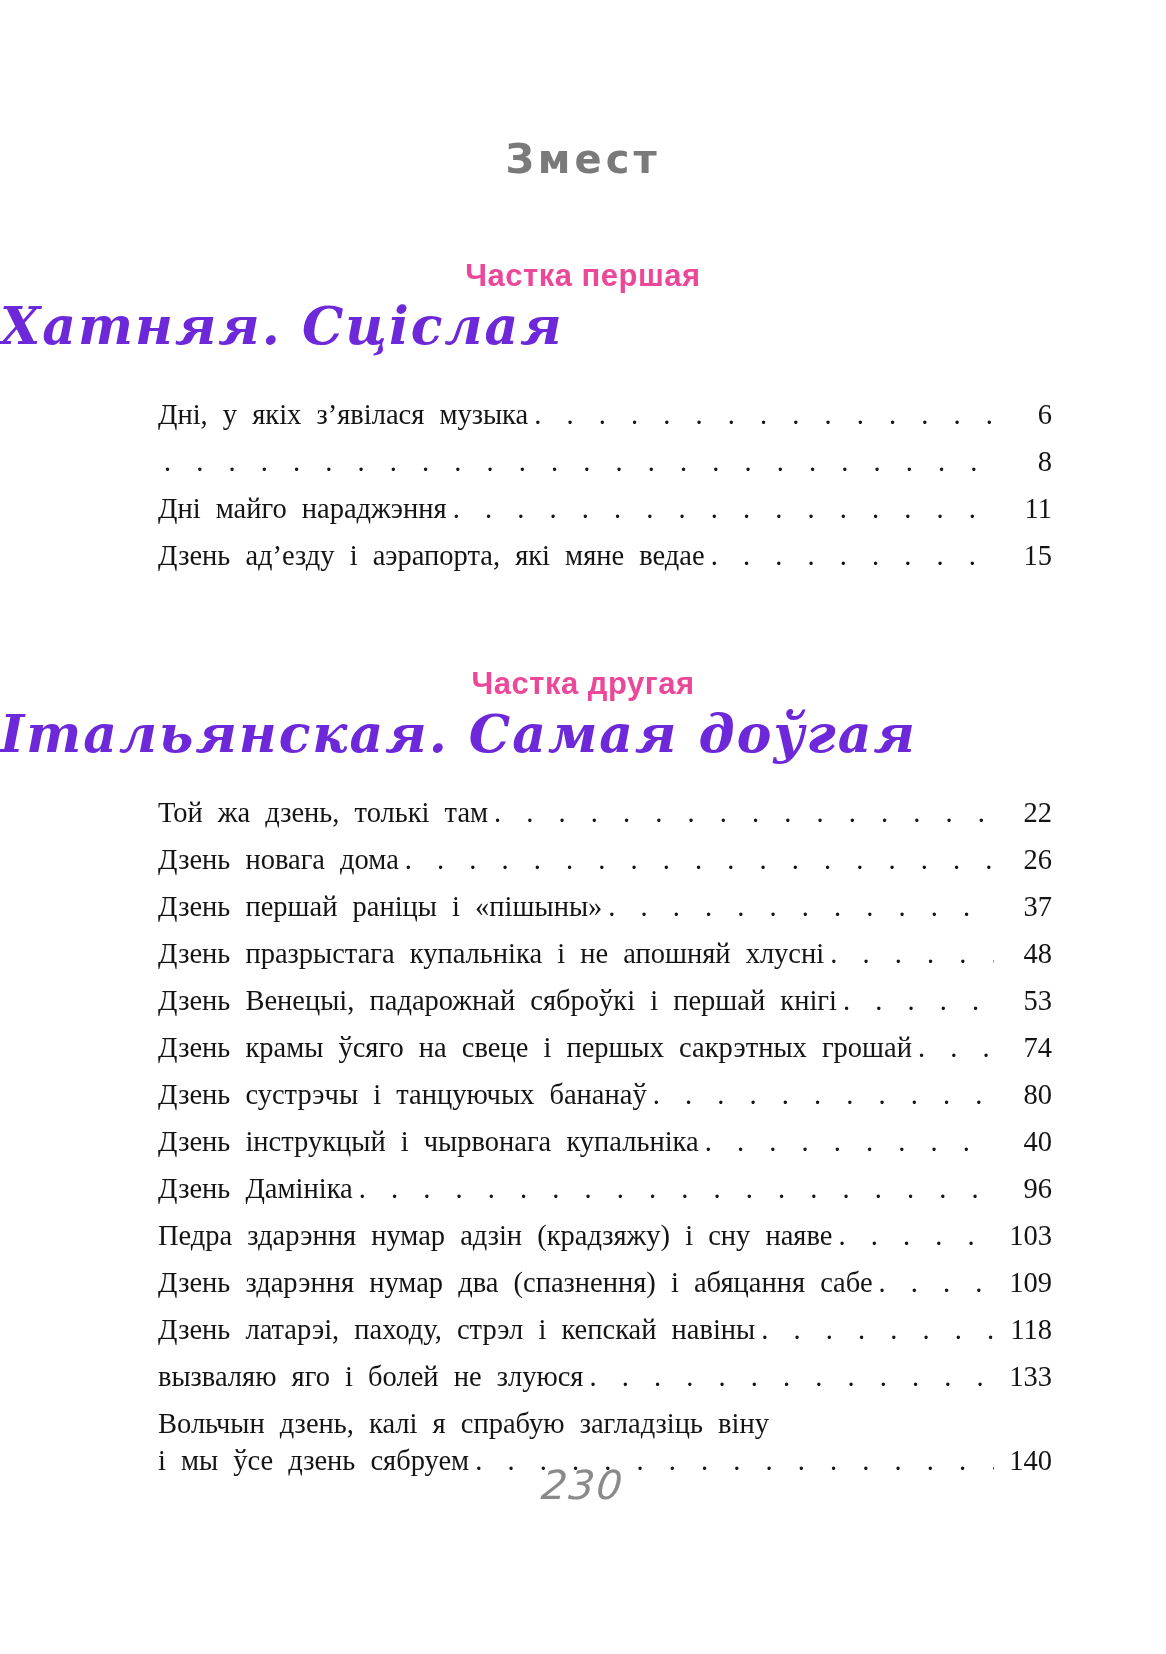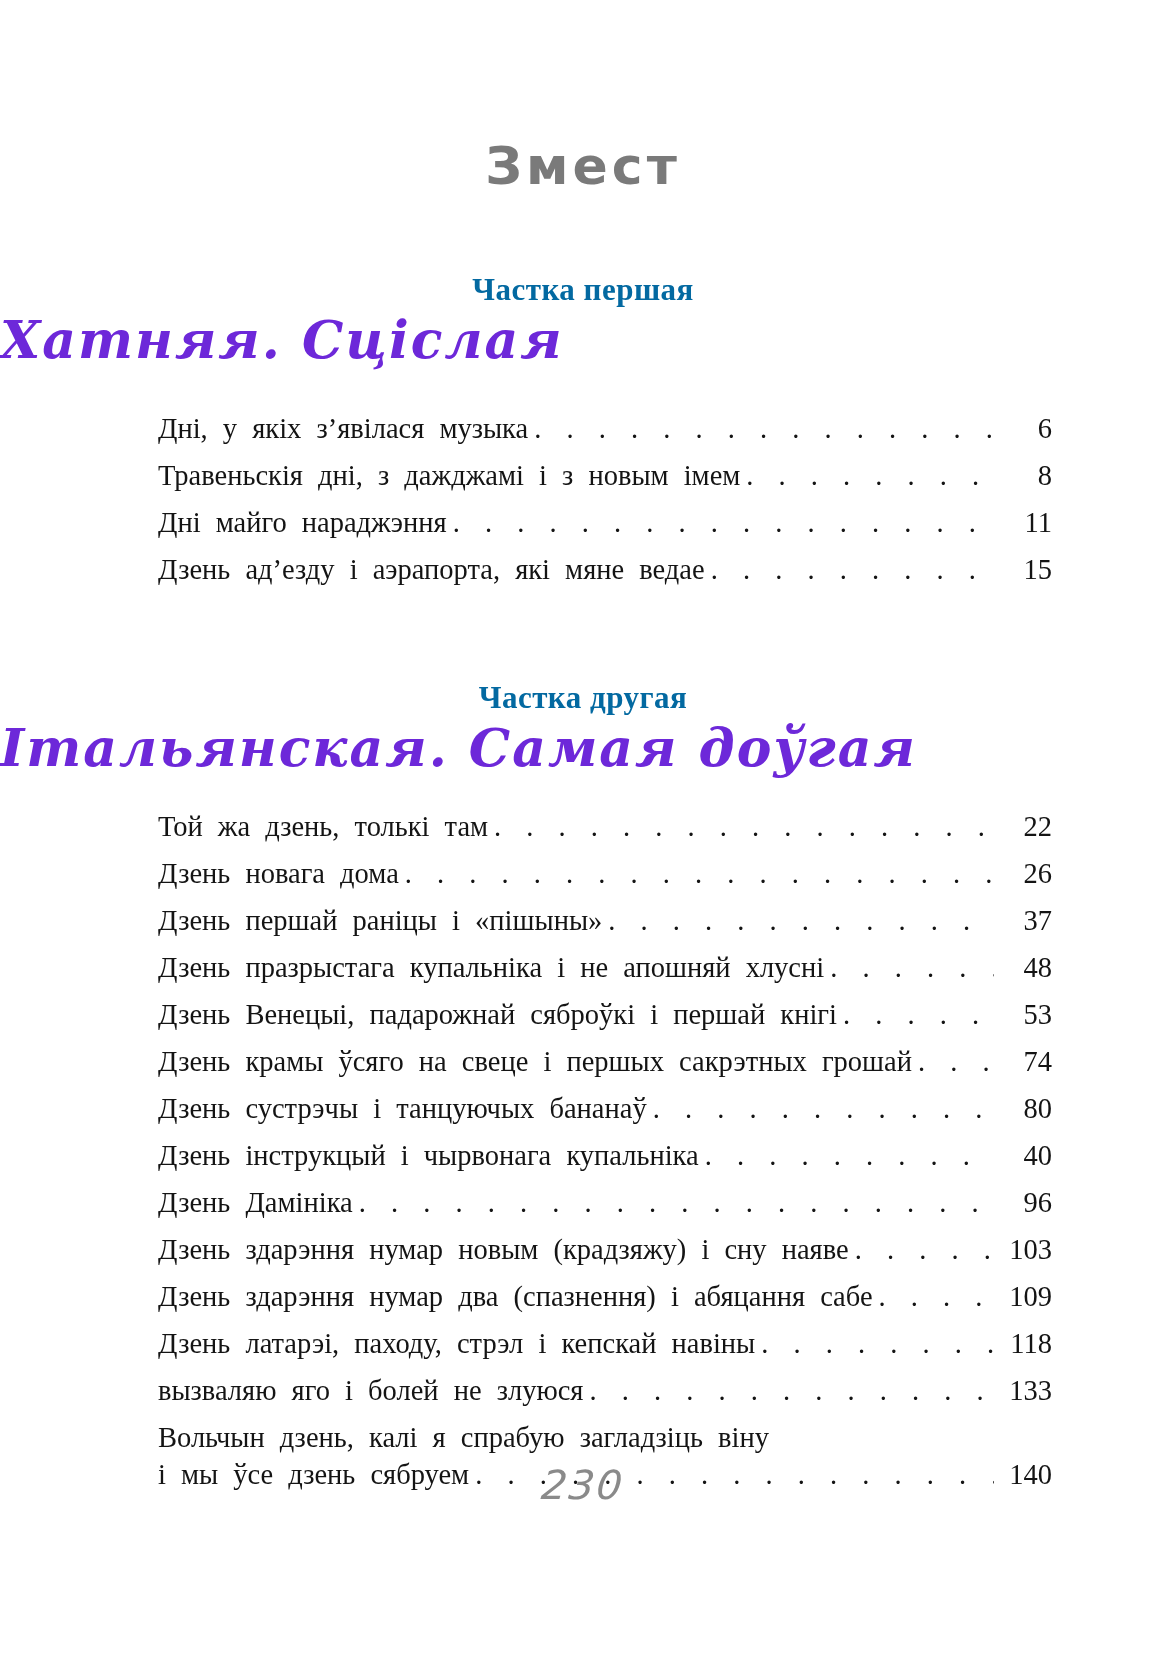--- a/index.html
+++ b/index.html
@@ -14,34 +14,34 @@
     background: #ffffff;
     overflow: hidden;
     font-family: "Liberation Serif", serif;
   }
   .page-title {
     margin: 0;
     padding-top: 136px;
     text-align: center;
     font-family: "DejaVu Sans", sans-serif;
     font-weight: 700;
-    font-size: 52px;
+    font-size: 40px;
     letter-spacing: 4px;
     color: #7a7a7a;
   }
   .toc-section-1 { margin-top: 76px; }
   .toc-section-2 { margin-top: 92px; }
   .part-label {
     margin: 0;
     text-align: center;
-    font-family: Liberation Serif, serif;
+    font-family: Liberation Sans, sans-serif;
     font-weight: 700;
     font-size: 31px;
     letter-spacing: 0.5px;
-    color: #0369a1;
+    color: #ec4899;
   }
   .part-script-title {
     margin: 2px 0 0 0;
     text-align: left;
     font-family: "DejaVu Serif", serif;
     font-style: italic;
     font-weight: 700;
     font-size: 52px;
     letter-spacing: 2px;
     color: #6d28d9;
@@ -112,21 +112,20 @@
         <div class="entries">
           <div class="entry">
             <div class="entry-row">
               <span class="entry-title">Дні, у якіх з’явілася музыка</span>
               <span class="leader">. . . . . . . . . . . . . . . . . . . . . . . . . . . . . . . . . . . . . . . . . . . . . . . . . . . . . . . . . . . . . . . . . . . .</span>
               <span class="entry-page">6</span>
             </div>
           </div>
           <div class="entry">
             <div class="entry-row">
-              <span class="entry-title">Травеньскія дні, з дажджамі і з новым імем</span>
               <span class="leader">. . . . . . . . . . . . . . . . . . . . . . . . . . . . . . . . . . . . . . . . . . . . . . . . . . . . . . . . . . . . . . . . . . . .</span>
               <span class="entry-page">8</span>
             </div>
           </div>
           <div class="entry">
             <div class="entry-row">
               <span class="entry-title">Дні майго нараджэння</span>
               <span class="leader">. . . . . . . . . . . . . . . . . . . . . . . . . . . . . . . . . . . . . . . . . . . . . . . . . . . . . . . . . . . . . . . . . . . .</span>
               <span class="entry-page">11</span>
             </div>
@@ -202,21 +201,21 @@
           </div>
           <div class="entry">
             <div class="entry-row">
               <span class="entry-title">Дзень Дамініка</span>
               <span class="leader">. . . . . . . . . . . . . . . . . . . . . . . . . . . . . . . . . . . . . . . . . . . . . . . . . . . . . . . . . . . . . . . . . . . .</span>
               <span class="entry-page">96</span>
             </div>
           </div>
           <div class="entry">
             <div class="entry-row">
-              <span class="entry-title">Дзень здарэння нумар новым (крадзяжу) і сну наяве</span>
+              <span class="entry-title">Педра здарэння нумар адзін (крадзяжу) і сну наяве</span>
               <span class="leader">. . . . . . . . . . . . . . . . . . . . . . . . . . . . . . . . . . . . . . . . . . . . . . . . . . . . . . . . . . . . . . . . . . . .</span>
               <span class="entry-page">103</span>
             </div>
           </div>
           <div class="entry">
             <div class="entry-row">
               <span class="entry-title">Дзень здарэння нумар два (спазнення) і абяцання сабе</span>
               <span class="leader">. . . . . . . . . . . . . . . . . . . . . . . . . . . . . . . . . . . . . . . . . . . . . . . . . . . . . . . . . . . . . . . . . . . .</span>
               <span class="entry-page">109</span>
             </div>

